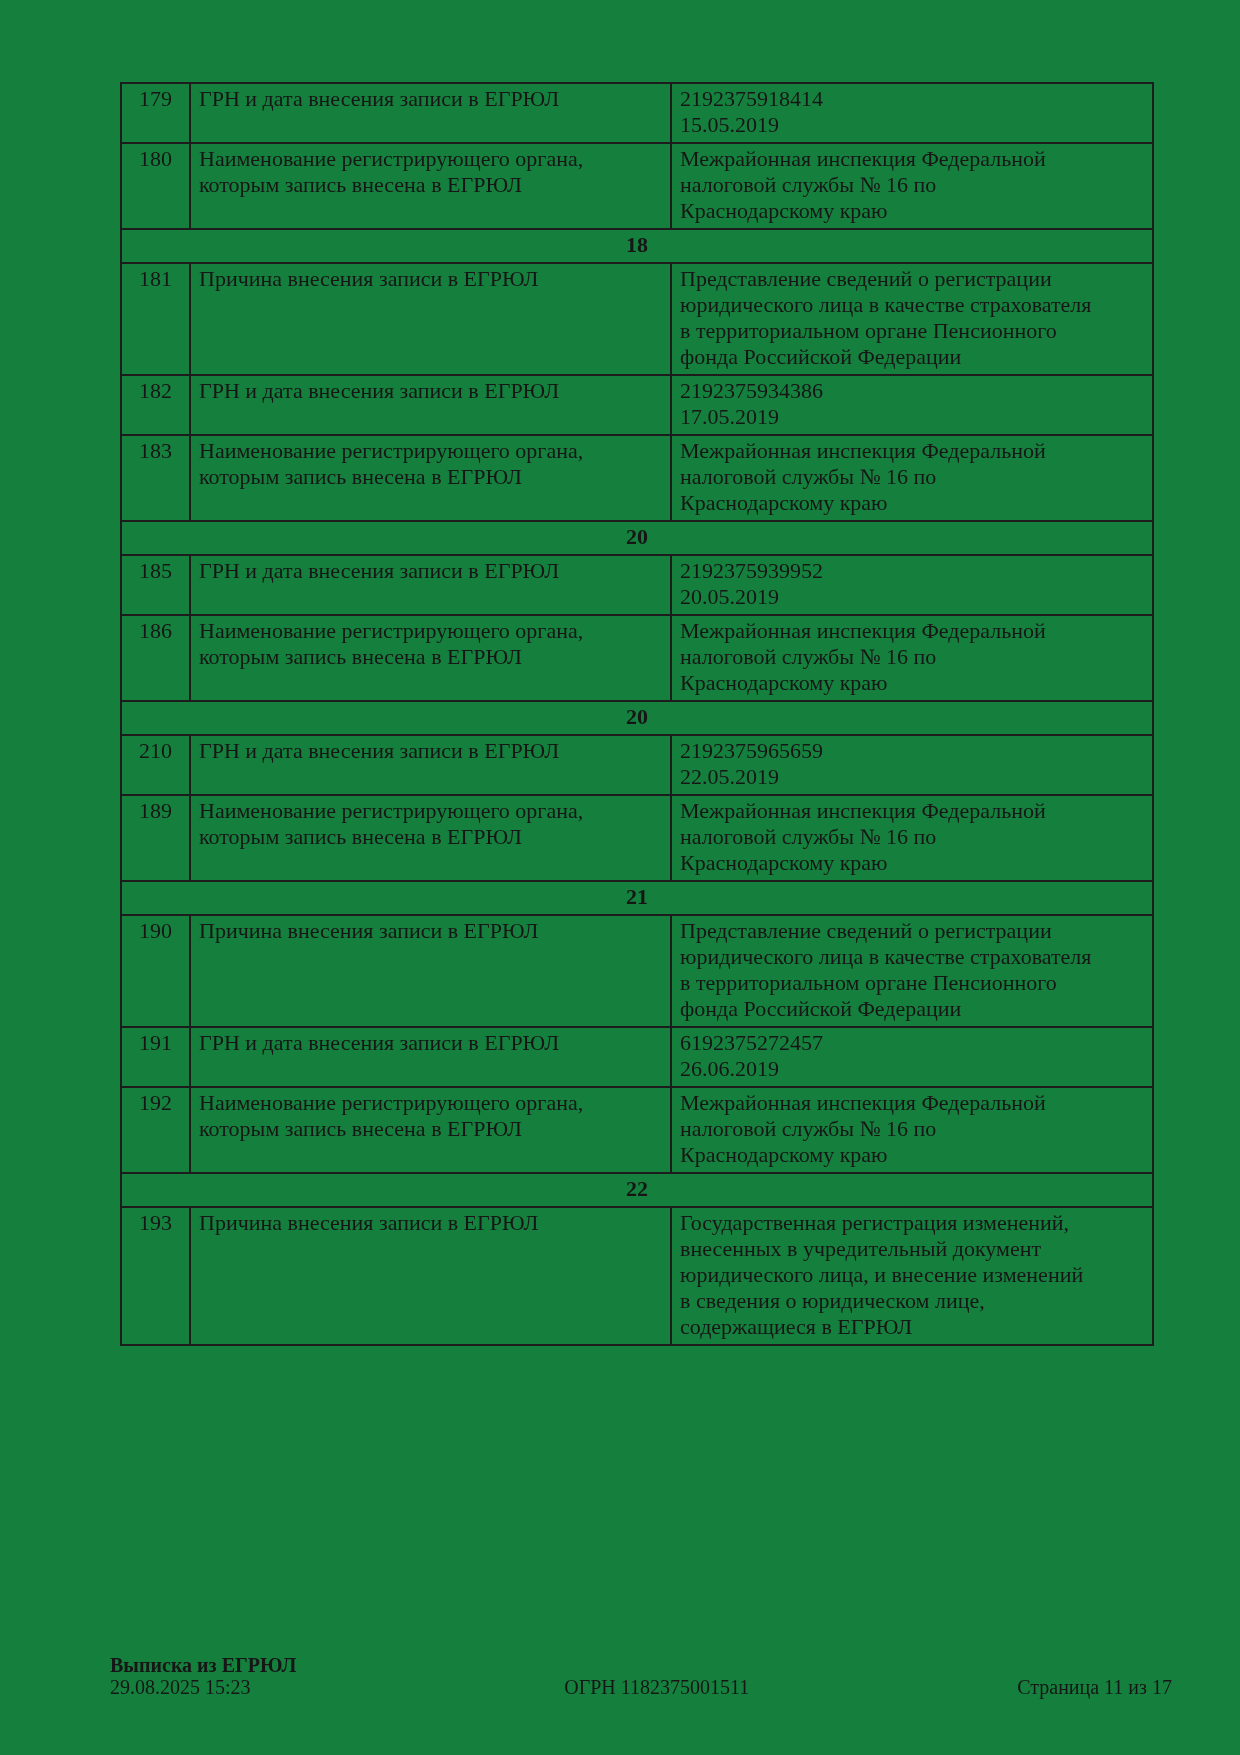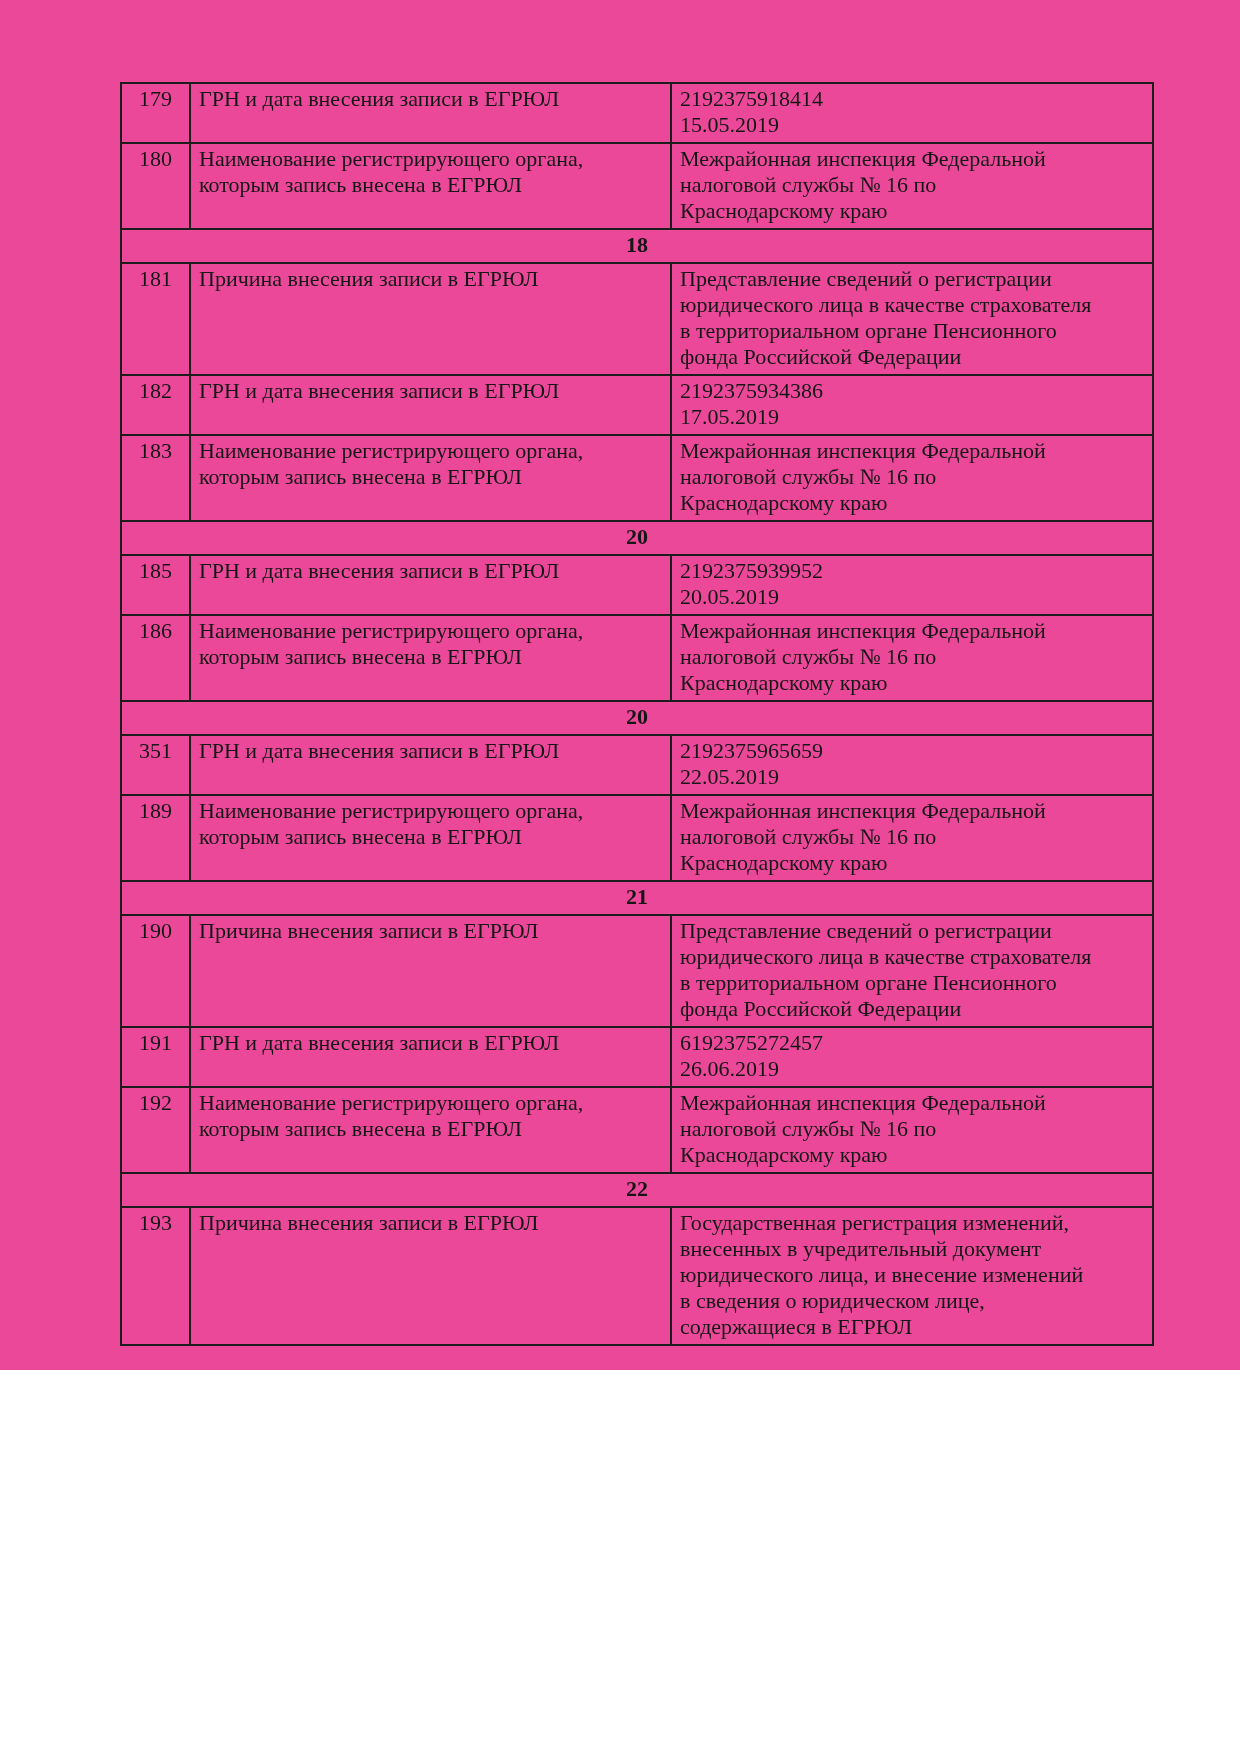--- a/index.html
+++ b/index.html
@@ -1,21 +1,21 @@
 <!DOCTYPE html>
 <html><head>
 <meta charset="utf-8">
 <style>
   * { box-sizing: border-box; }
   html, body { margin: 0; padding: 0; background: #ffffff; }
   .page {
     position: relative;
     width: 1240px;
-    height: 1370px;
-    background: #ec4899;
+    height: 1755px;
+    background: #15803d;
     font-family: "Liberation Serif", "DejaVu Serif", serif;
     color: #161616;
     overflow: hidden;
   }
   table.egrul {
     position: absolute;
     left: 120px;
     top: 82px;
     width: 1032px;
     border-collapse: collapse;
@@ -121,21 +121,21 @@
           <td class="label-cell">Наименование регистрирующего органа,
 которым запись внесена в ЕГРЮЛ</td>
           <td class="value-cell">Межрайонная инспекция Федеральной
 налоговой службы № 16 по
 Краснодарскому краю</td>
         </tr>
         <tr>
           <td colspan="3" class="section-cell">20</td>
         </tr>
         <tr>
-          <td class="num-cell">351</td>
+          <td class="num-cell">210</td>
           <td class="label-cell">ГРН и дата внесения записи в ЕГРЮЛ</td>
           <td class="value-cell">2192375965659
 22.05.2019</td>
         </tr>
         <tr>
           <td class="num-cell">189</td>
           <td class="label-cell">Наименование регистрирующего органа,
 которым запись внесена в ЕГРЮЛ</td>
           <td class="value-cell">Межрайонная инспекция Федеральной
 налоговой службы № 16 по

